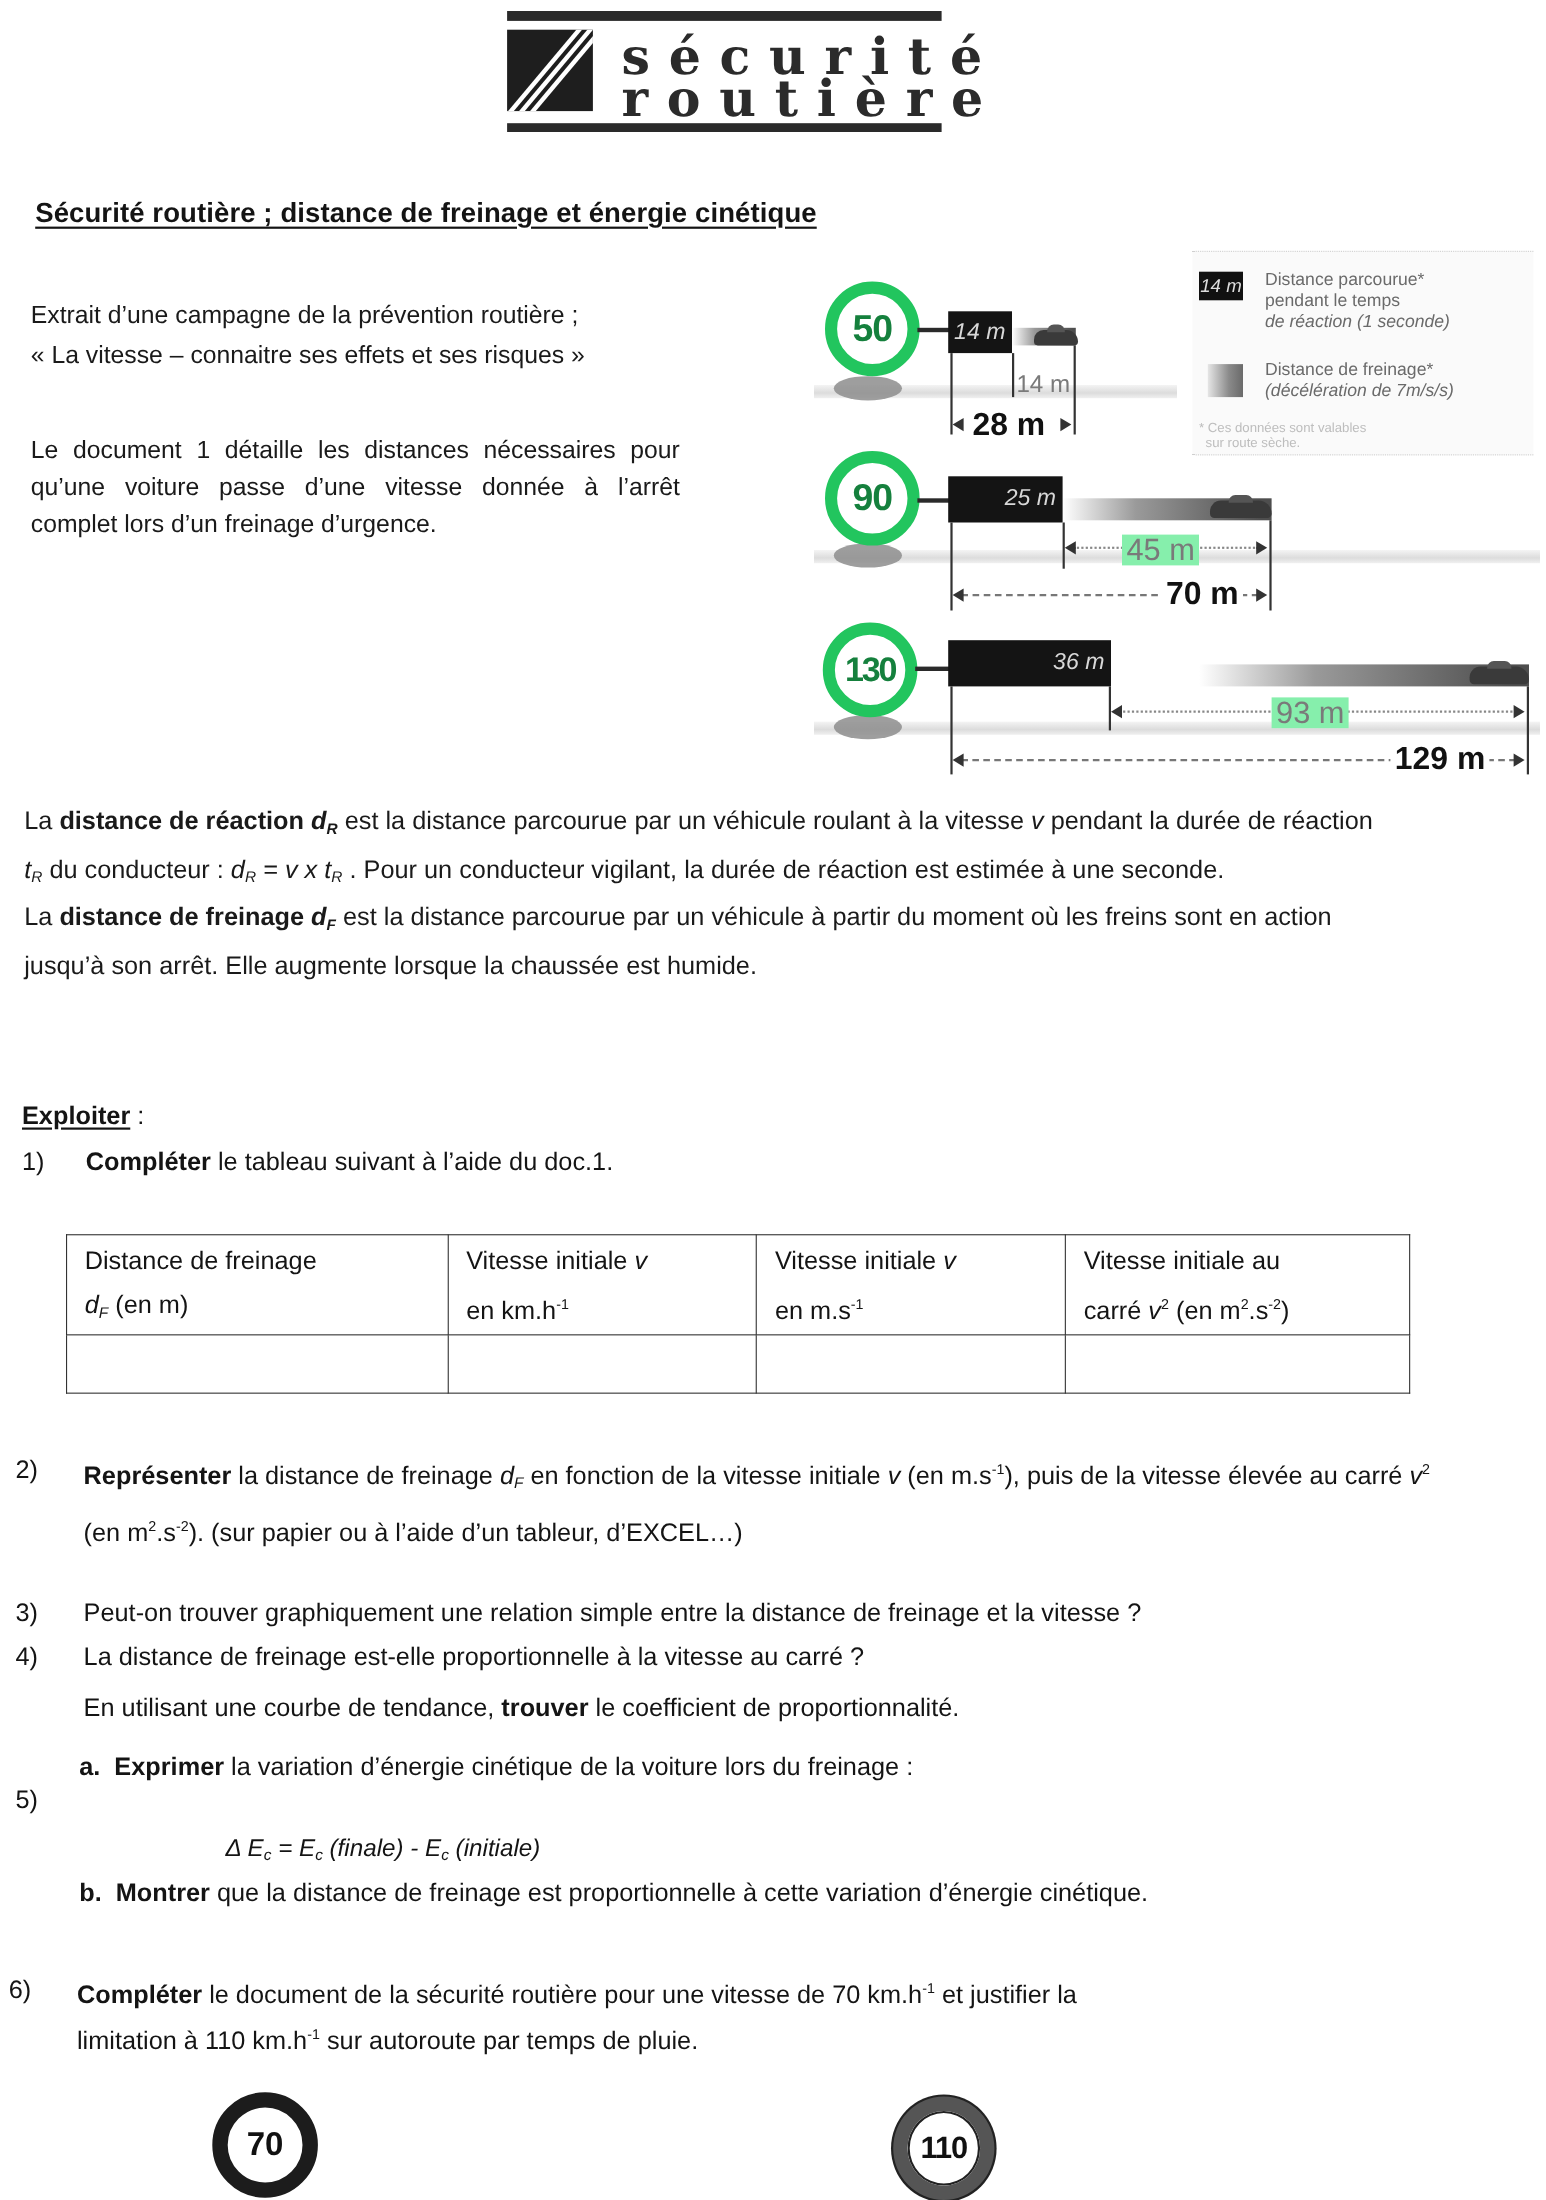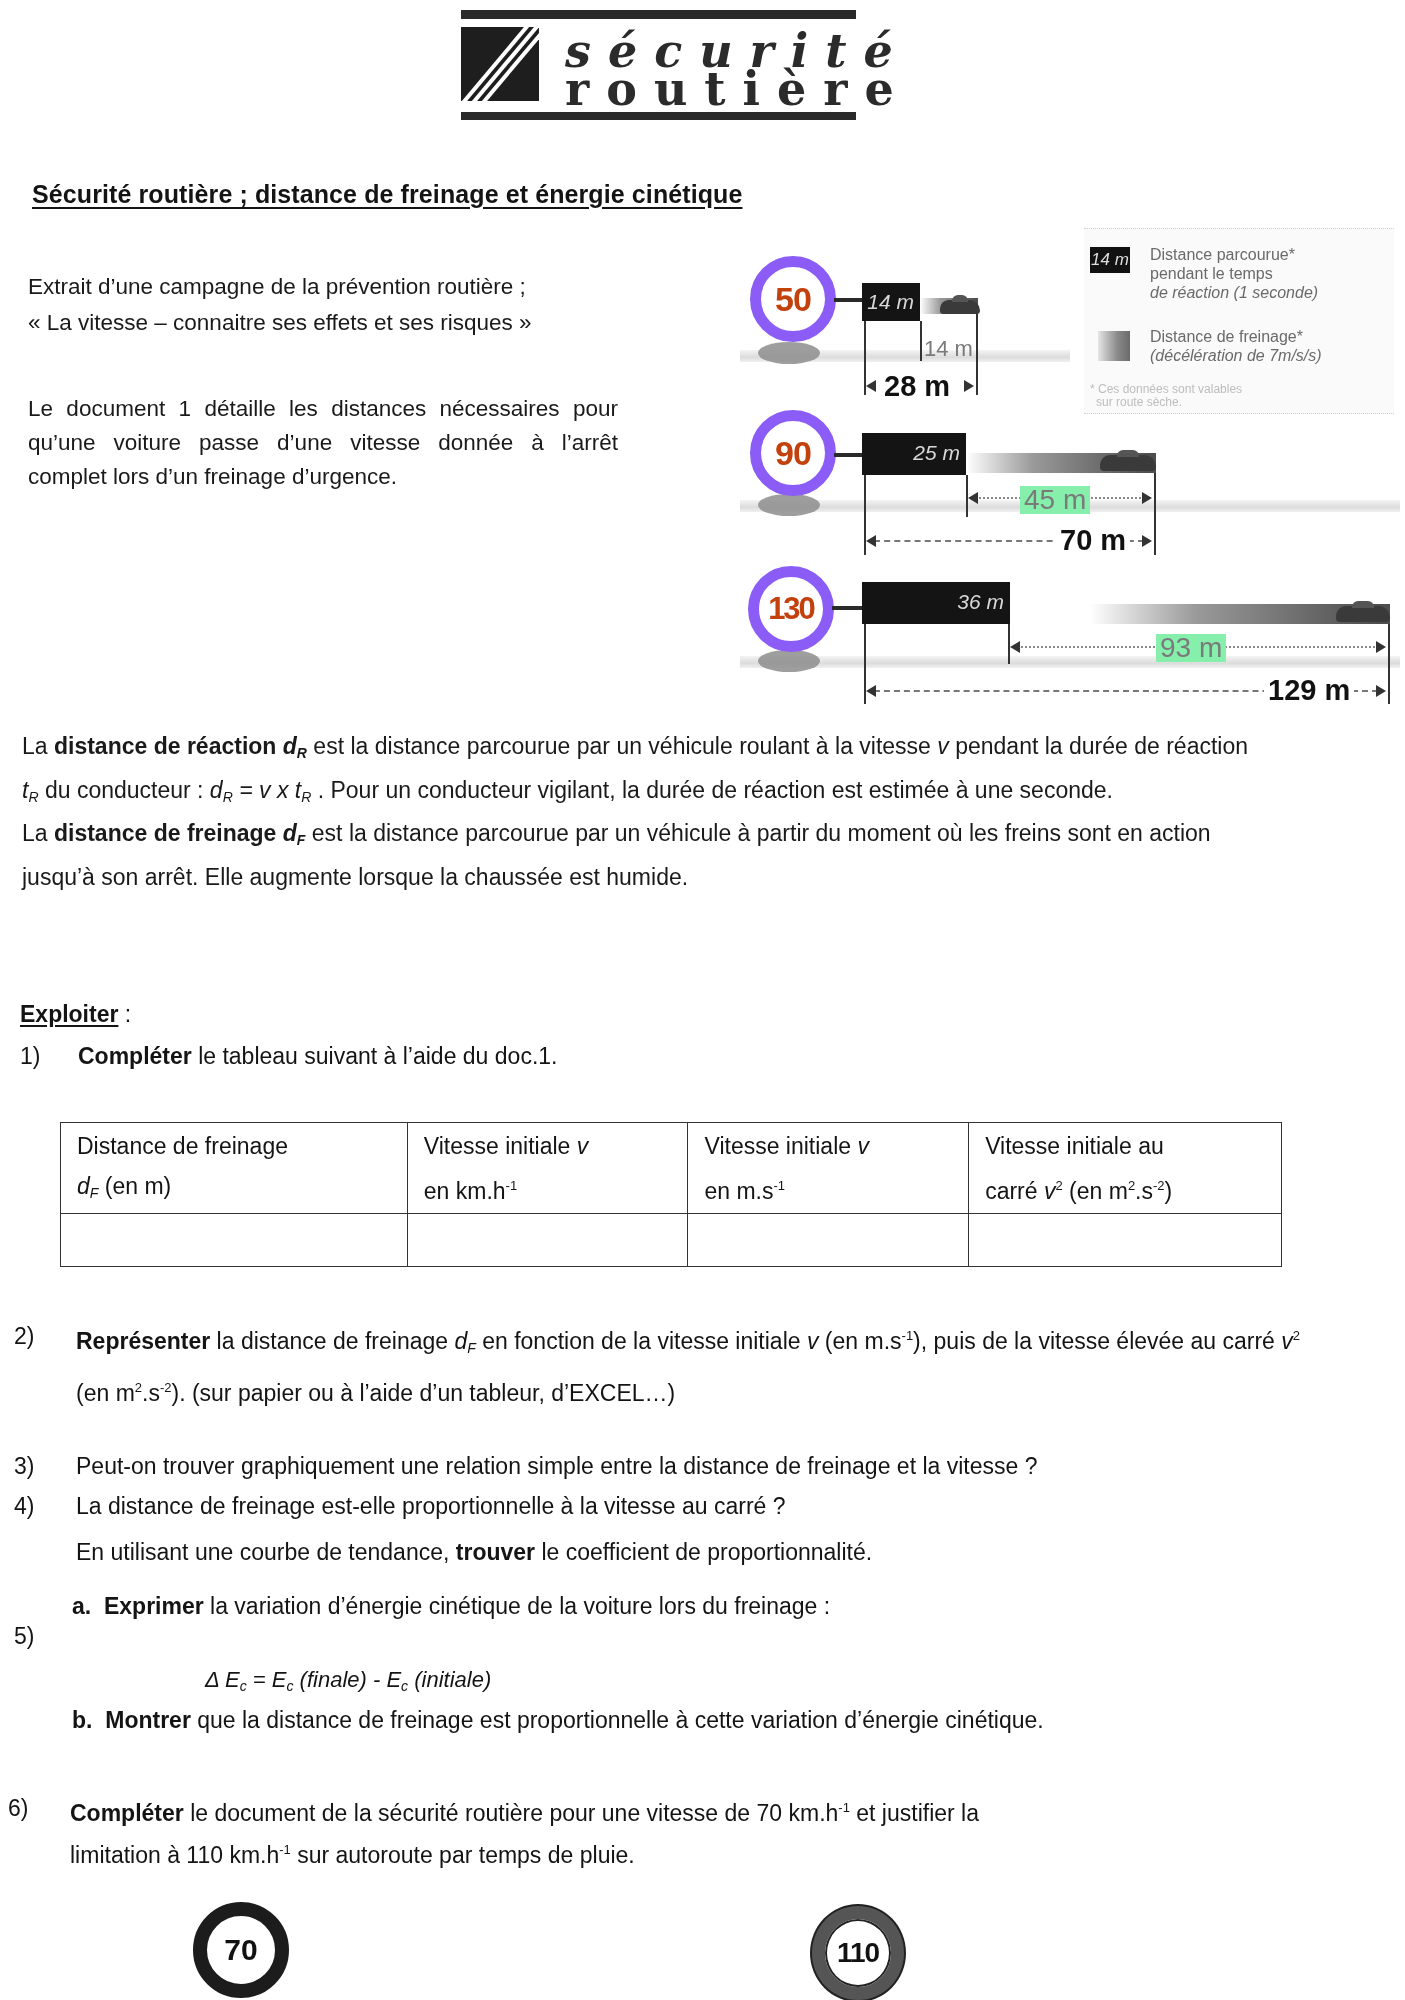--- a/index.html
+++ b/index.html
@@ -63,23 +63,23 @@
     table.tbl tr.head td { height: 85px; }
     table.tbl tr.body td { height: 49px; }
 
     
     .road {
       position: absolute; height: 12px;
       background: linear-gradient(to bottom, #f4f4f4, #dcdcdc 60%, #f0f0f0);
     }
     .sign {
       position: absolute; border-radius: 50%; background: #fff;
-      border: 11px solid #8b5cf6; box-sizing: border-box;
+      border: 11px solid #22c55e; box-sizing: border-box;
       display: flex; align-items: center; justify-content: center;
-      font-weight: bold; color: #c2410c; letter-spacing: -1px;
+      font-weight: bold; color: #15803d; letter-spacing: -1px;
     }
     .sign-shadow {
       position: absolute; border-radius: 50%; background: #8d8d8d; opacity: 0.85;
     }
     .connector { position: absolute; height: 4px; background: #2a2a2a; }
     .react-box {
       position: absolute; background: #141414; color: #d8d8d8;
       font-style: italic; font-size: 21px; text-align: right; box-sizing: border-box;
       padding-right: 6px;
     }
@@ -140,21 +140,21 @@
 </head>
 <body>
 
 <div>
   <div class="logo-bar" style="top:10px;"></div>
   <div class="logo-square">
     <div class="stripe" style="left:30px;"></div>
     <div class="stripe" style="left:40px;"></div>
     <div class="stripe" style="left:50px;"></div>
   </div>
-  <div class="logo-word" style="top:28px;font-style:italic;">sécurité</div>
+  <div class="logo-word" style="top:28px;">sécurité</div>
   <div class="logo-word" style="top:66px;">routière</div>
   <div class="logo-bar" style="top:112px; height:8px;"></div>
 </div>
 
 <div class="abs title">Sécurité routière ; distance de freinage et énergie cinétique</div>
 
 <div class="abs para intro" style="top:270px;">Extrait d’une campagne de la prévention routière ;</div>
 <div class="abs para intro" style="top:306px;">« La vitesse – connaitre ses effets et ses risques »</div>
 <div class="abs para intro justify" style="top:392px; width:590px; line-height:34px;">Le document 1 détaille les distances nécessaires pour qu’une voiture passe d’une vitesse donnée à l’arrêt complet lors d’un freinage d’urgence.</div>
 

